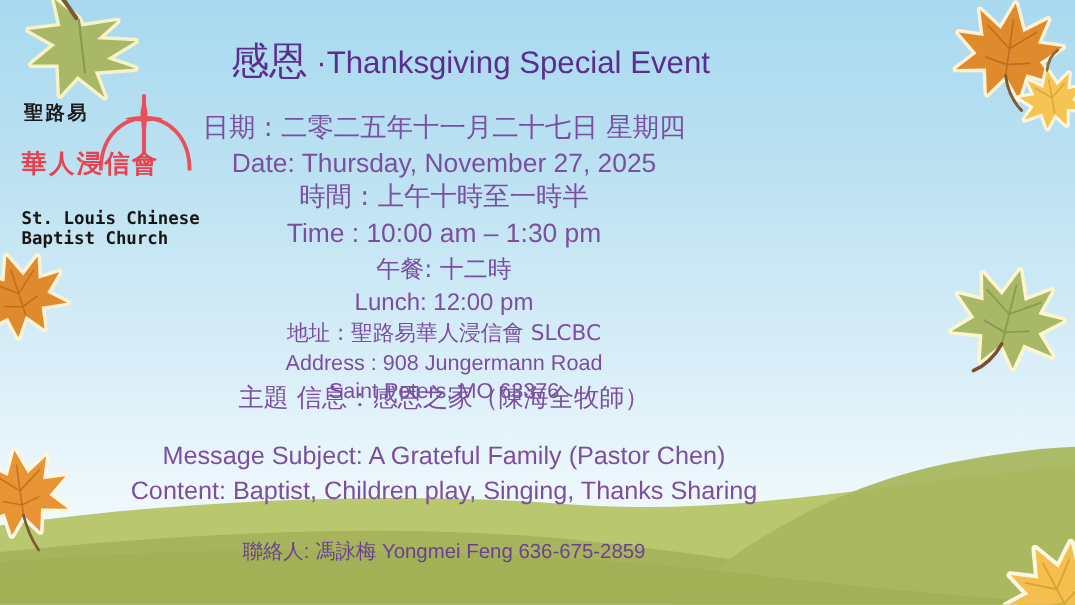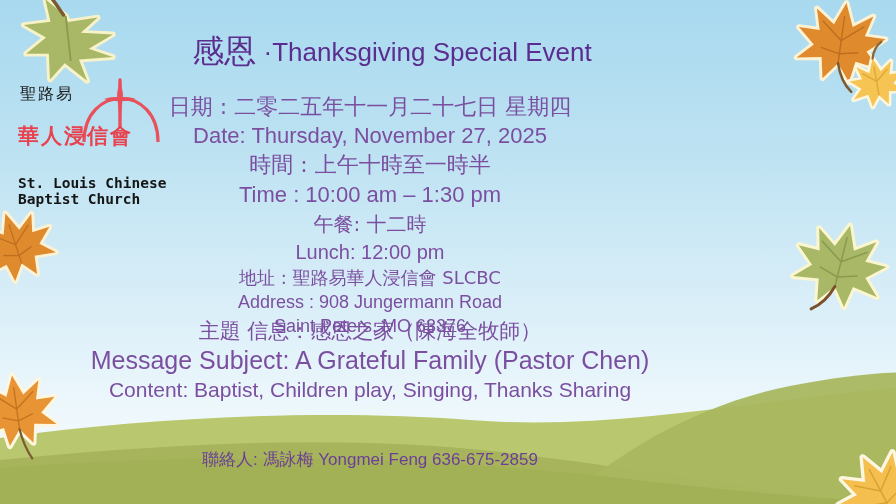--- a/index.html
+++ b/index.html
@@ -39,21 +39,21 @@
     width: 170px;
     height: 115px;
   }
   .logo-svg { position: absolute; left: 0; top: 0; }
   .logo-cn-top {
     position: absolute;
     left: 12px;
     top: 22px;
     font-family: "DejaVu Sans", sans-serif;
     font-size: 16px;
-    font-weight: normal;
+    font-weight: bold;
     color: #1a1a1a;
     letter-spacing: 2px;
     white-space: nowrap;
   }
   .logo-cn-main {
     position: absolute;
     left: 10px;
     top: 44px;
     font-family: "DejaVu Sans", sans-serif;
     font-size: 21px;
@@ -116,21 +116,21 @@
   #date-block .l3 { font-size: 22px; line-height: 30px; }
   #date-block .l4 { font-size: 22px; line-height: 30px; }
   #date-block .l5 { font-size: 20px; line-height: 28px; }
   #date-block .l6 { font-size: 20px; line-height: 28px; }
   #date-block .l7 { font-size: 18px; line-height: 24px; }
   #date-block .l8 { font-size: 18px; line-height: 24px; }
   #date-block .l9 { font-size: 18px; line-height: 24px; text-align: center; }
 
   #message-block { top: 316px; }
   #message-block .m1 { font-size: 21px; line-height: 30px; }
-  #message-block .m2 { font-size: 25px; line-height: 29px; }
+  #message-block .m2 { font-size: 21px; line-height: 29px; margin-top: 20px; }
   #message-block .m3 { font-size: 21px; line-height: 30px; }
   #message-block .m4 { font-size: 21px; line-height: 29px; }
 
   #contact-block {
     top: 448px;
     font-size: 17px;
     line-height: 24px;
     color: #6b3f96;
   }
 </style>

